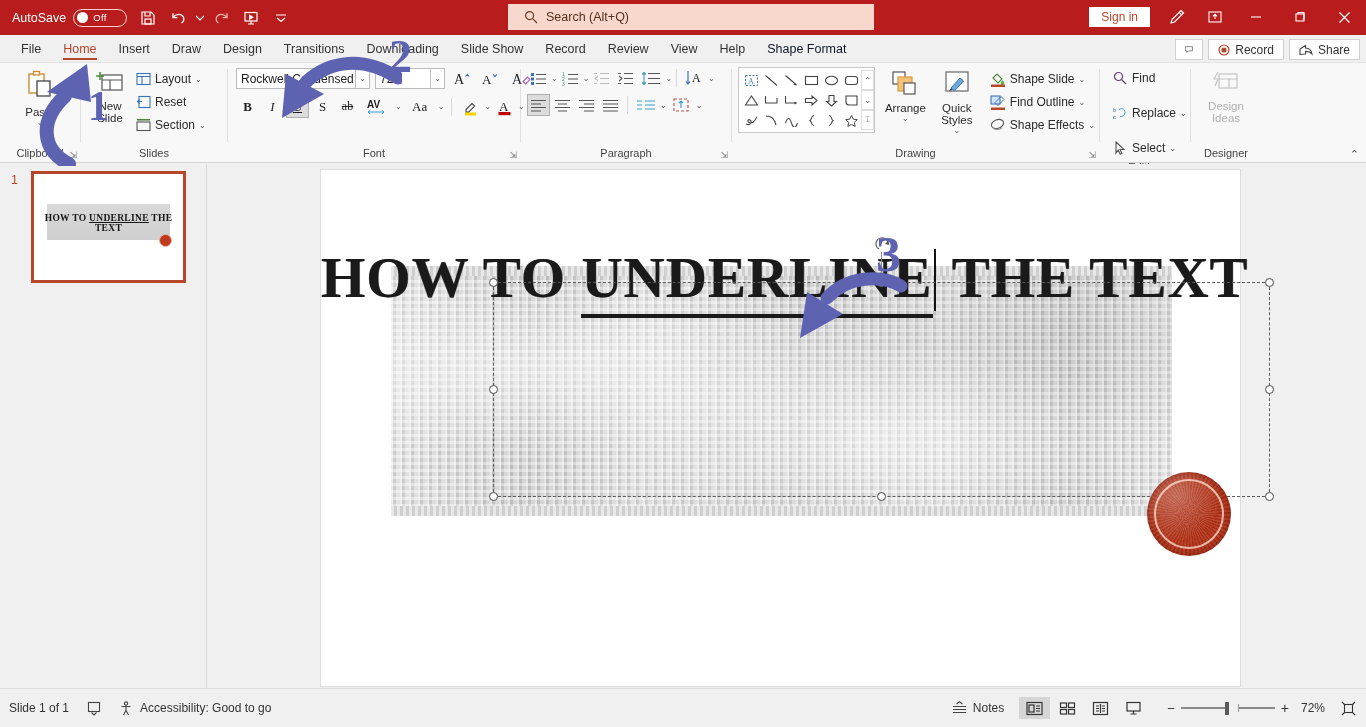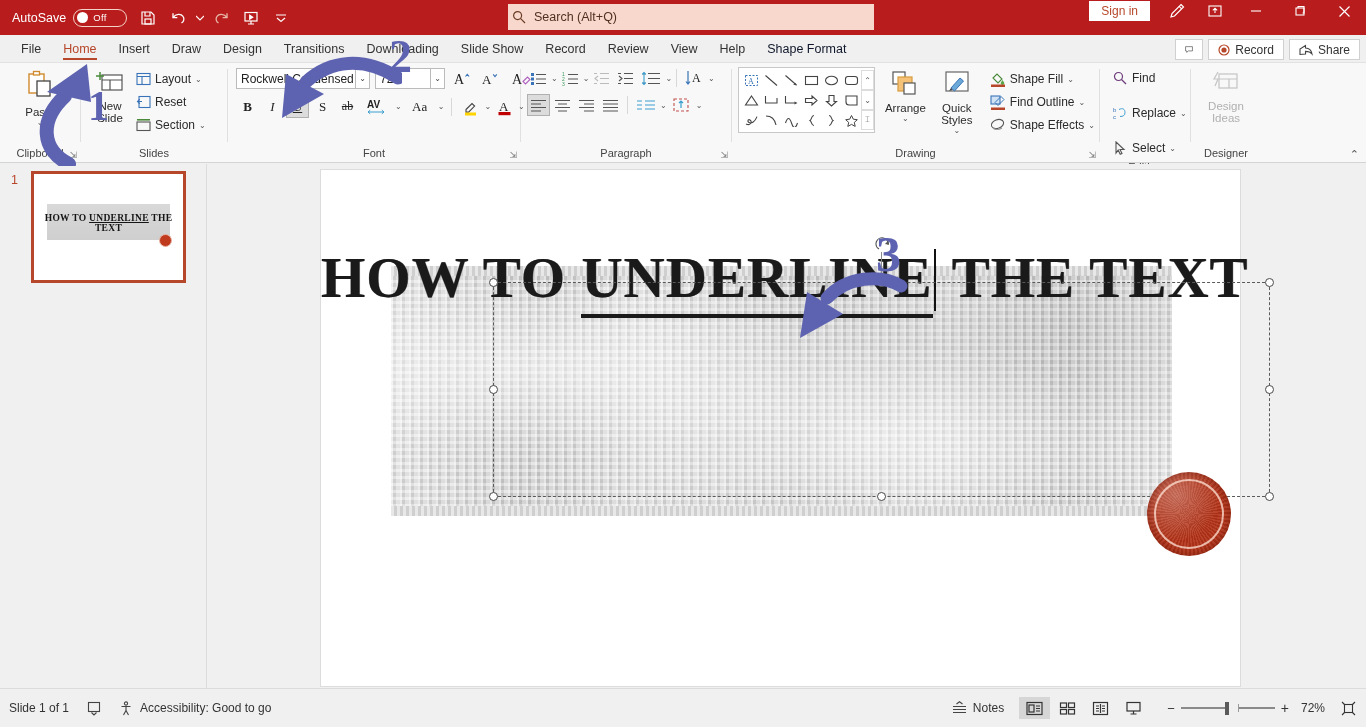--- a/index.html
+++ b/index.html
@@ -29,24 +29,24 @@
     color:#fff; font-size:15px; cursor:default;
   }
   .tb-icon svg { display:block; }
   .tb-sep { width: 6px; }
   .title-center {
     position:absolute; left:0; right:0; text-align:center; font-size:12.5px;
     pointer-events:none;
   }
   .searchbox {
     position:absolute; left:508px; top:4px; width:366px; height:26px;
-    background:#f8d8cd; display:flex; align-items:center; gap:8px; padding-left:4px;
+    background:#f8d8cd; display:flex; align-items:center; gap:8px; padding-left:16px;
   }
   .searchbox .ph { font-size:12.5px; color:#51301f; }
-  .titlebar-right { position:absolute; right:0; top:0; height:22px; display:flex; align-items:center; }
+  .titlebar-right { position:absolute; right:0; top:6px; height:22px; display:flex; align-items:center; }
   .signin {
     background:#fff; color:#b7472a; font-size:12px; padding:3px 12px; margin-right:8px;
   }
   .wincontrol { width:44px; height:35px; display:flex; align-items:center; justify-content:center; }
 
   
   .tabbar {
     height: 28px; background:#f0f0f0; display:flex; align-items:flex-end;
     padding-left: 10px; position:relative; border-bottom:1px solid #e2e2e2;
   }
@@ -764,21 +764,21 @@
 
       <div style="display:flex;flex-direction:column;gap:1px;margin-top:1px">
         <div class="smallbtn">
           <span class="icobox">
             <svg width="16" height="16" viewBox="0 0 16 16">
                 <path d="M3 7l4-4 5 5-4 4z" fill="none" stroke="#4a8a3a" stroke-width="1.1"></path>
                 <path d="M12.5 9c1.2 1.8 1.8 2.6 1.8 3.3 0 1-.8 1.7-1.8 1.7s-1.8-.7-1.8-1.7c0-.7.6-1.5 1.8-3.3z" fill="#5aa84a"></path>
                 <rect x="1" y="13.5" width="14" height="2.5" fill="#b7472a"></rect>
               </svg>
           </span>
-          <span>Shape Fill</span>
+          <span>Shape Slide</span>
           <span class="chev">⌄</span>
         </div>
         <div class="smallbtn">
           <span class="icobox">
             <svg width="16" height="16" viewBox="0 0 16 16">
                 <rect x="1" y="2" width="9" height="8" fill="#cfe3f5" stroke="#3a74b8" stroke-width="1.1"></rect>
                 <path d="M11 2.5l3 3-6 6-3-3z" fill="none" stroke="#3a74b8" stroke-width="1"></path>
                 <rect x="1" y="13.5" width="14" height="2.5" fill="#b7472a"></rect>
               </svg>
           </span>

